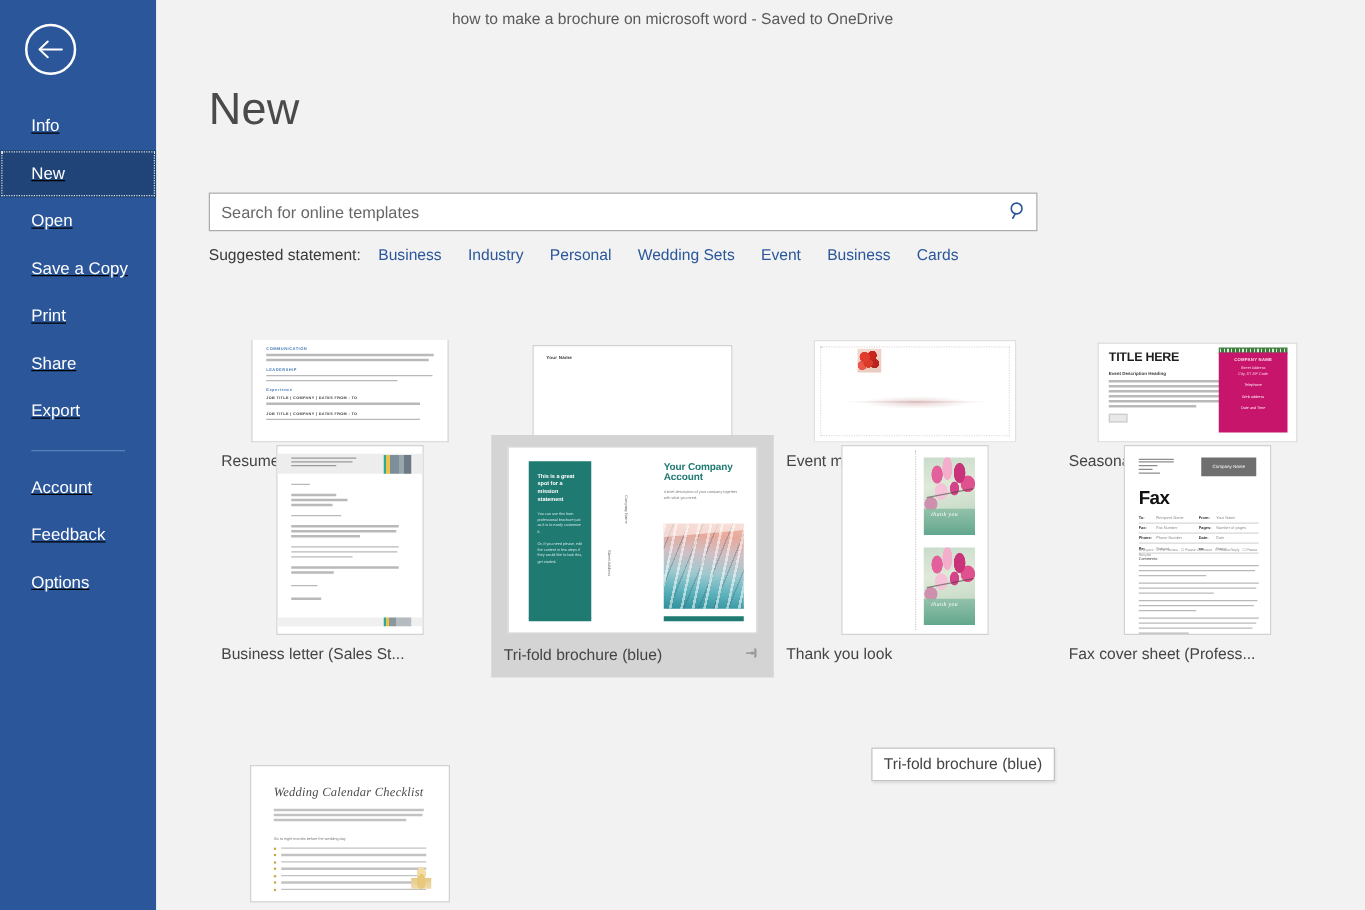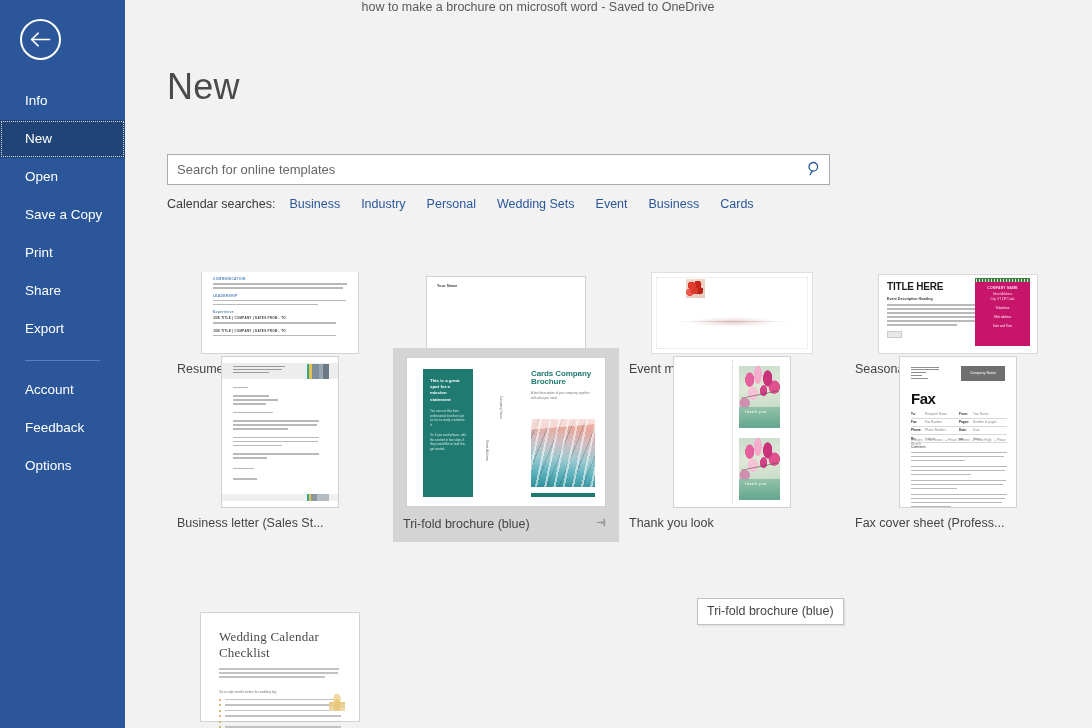--- a/index.html
+++ b/index.html
@@ -19,21 +19,21 @@
   }
   .back-btn {
     position: absolute; left: 20px; top: 19px;
     width: 41px; height: 41px;
     border: 2px solid #ffffff;
     border-radius: 50%;
     cursor: pointer;
     display: flex; align-items: center; justify-content: center;
   }
   .back-btn svg { display: block; }
-  .nav-list { position: absolute; top: 82px; left: 0; width: 125px; }
+  .nav-list { position: absolute; top: 82px; left: 0; width: 125px; text-decoration: underline; }
   .nav-item {
     height: 38px; line-height: 38px;
     padding-left: 25px;
     color: #ffffff;
     font-size: 13.5px;
     cursor: pointer;
     white-space: nowrap;
     position: relative;
   }
   .nav-item.selected {
@@ -44,21 +44,21 @@
   .nav-sep {
     margin: 12px 25px 10px 25px;
     height: 1px;
     background: #5a80bb;
   }
 
   
   .main { position: absolute; left: 125px; top: 0; width: 967px; height: 728px; background: #f2f2f2; }
   .titlebar {
     position: absolute; top: 0; left: 0; width: 826px; height: 30px;
-    display: flex; align-items: flex-start; justify-content: center;
+    display: flex; align-items: center; justify-content: center;
   }
   .titlebar-text { font-size: 12.5px; color: #595959; white-space: nowrap; }
 
   .page-title {
     position: absolute; left: 42px; top: 66px;
     font-size: 36px; font-weight: 300; color: #4a4a4a;
     letter-spacing: 0.2px;
   }
 
   
@@ -243,21 +243,21 @@
   .fax .trow { display:flex; border-bottom:.5px solid #d8d8d8; padding:1.6px 0; }
   .fax .tl { width:14px; font-size:3.1px; font-weight:bold; color:#2b2b2b; }
   .fax .tv { width:34px; font-size:3.1px; color:#8a8a8a; }
   .fax .chk { position:absolute; left:11px; top:81px; width:96px; font-size:2.8px; color:#8a8a8a; }
   .fax .cmt { position:absolute; left:11px; top:88px; width:96px; }
   .fax .cmt .h { font-size:3px; color:#3a3a3a; margin-bottom:3px;}
   .fax .para { margin-bottom:4.5px; }
 
   
   .wedding { width:160px; height:110px; background:#fff; border:1px solid #d2d2d2; position:relative; padding: 16px 18px; }
-  .wedding .t { font-family:"Liberation Serif", serif; font-size:13px; color:#4a4a4a; margin-bottom:7px; letter-spacing:.2px; }
+  .wedding .t { font-family:"Liberation Serif", serif; font-style:italic; font-size:10px; color:#4a4a4a; margin-bottom:7px; letter-spacing:.2px; }
   .wedding .intro { width:120px; margin-bottom:12px; }
   .wedding .intro .ln { background:#c2c2c2; }
   .wedding .sect { font-size:3px; color:#7a7a7a; margin-bottom:5px; }
   .wedding .li { display:flex; align-items:center; margin-bottom:3.5px; }
   .wedding .li .b { width:2px; height:2px; background:#c8a84a; border-radius:50%; margin-right:4px; flex:none; }
   .wedding .li .ln { flex:1; background:#c2c2c2; margin:0; }
   .wedding .bell {
     position:absolute; right:14px; bottom:10px; width:16px; height:20px;
     background:
       radial-gradient(ellipse at 50% 72%, #e8c87a 30%, transparent 31%),
@@ -342,21 +342,21 @@
         <span>
           <svg width="15" height="15" viewBox="0 0 15 15" aria-hidden="true">
             <circle cx="6.3" cy="5.8" r="4.3" fill="none" stroke="#2b579a" stroke-width="1.3"></circle>
             <line x1="5.3" y1="9.9" x2="3.2" y2="13.6" stroke="#2b579a" stroke-width="1.3" stroke-linecap="round"></line>
           </svg>
         </span>
       </button>
     </div>
 
     <div class="suggested">
-      <span class="suggested-label">Calendar searches:</span>
+      <span class="suggested-label">Suggested statement:</span>
       <a class="suggested-link">Business</a>
       <a class="suggested-link">Industry</a>
       <a class="suggested-link">Personal</a>
       <a class="suggested-link">Wedding Sets</a>
       <a class="suggested-link">Event</a>
       <a class="suggested-link">Business</a>
       <a class="suggested-link">Cards</a>
     </div>
 
     <div class="grid">
@@ -519,21 +519,21 @@
               <div class="br-teal-bar"></div>
 
               <div class="br-vert1">
                 <span>Company Name</span>
               </div>
               <div class="br-vert2">
                 <span>Street Address</span>
               </div>
 
               <div class="br-right">
-                <div class="h">Cards Company Brochure</div>
+                <div class="h">Your Company Account</div>
                 <div class="d">A brief description of your company together with what you need.</div>
               </div>
               <div class="br-img"></div>
               <div class="br-img-bar"></div>
             </div>
           </div>
           <div class="tpl-label">
             <span>Tri-fold brochure (blue)</span>
             <span class="pin-icon">
               <svg width="13" height="13" viewBox="0 0 13 13" aria-hidden="true">

